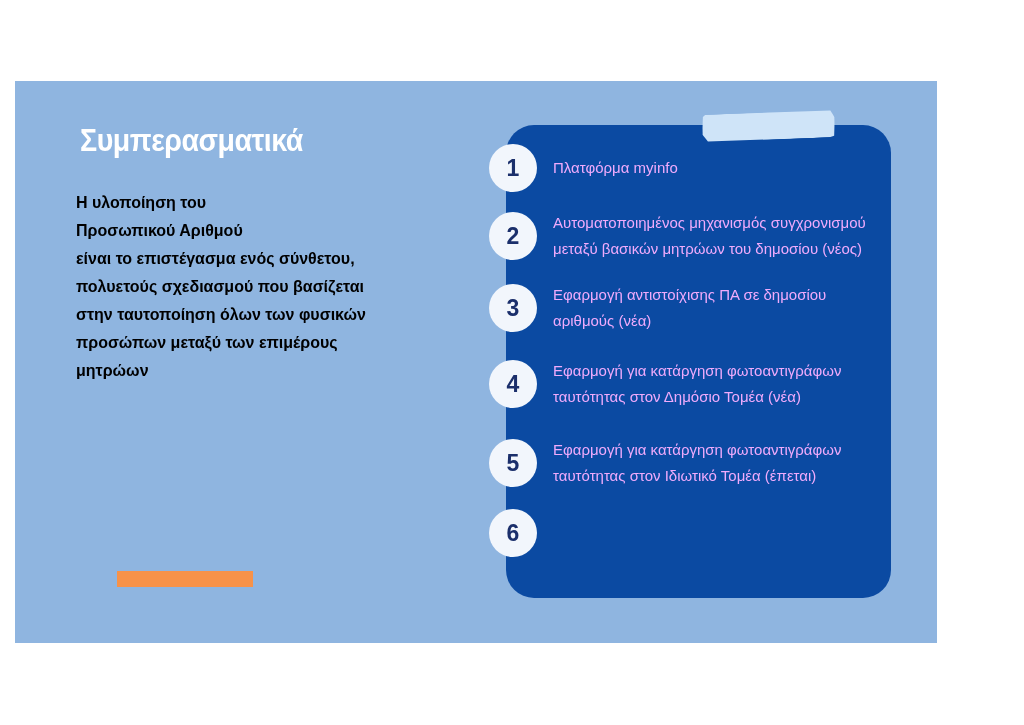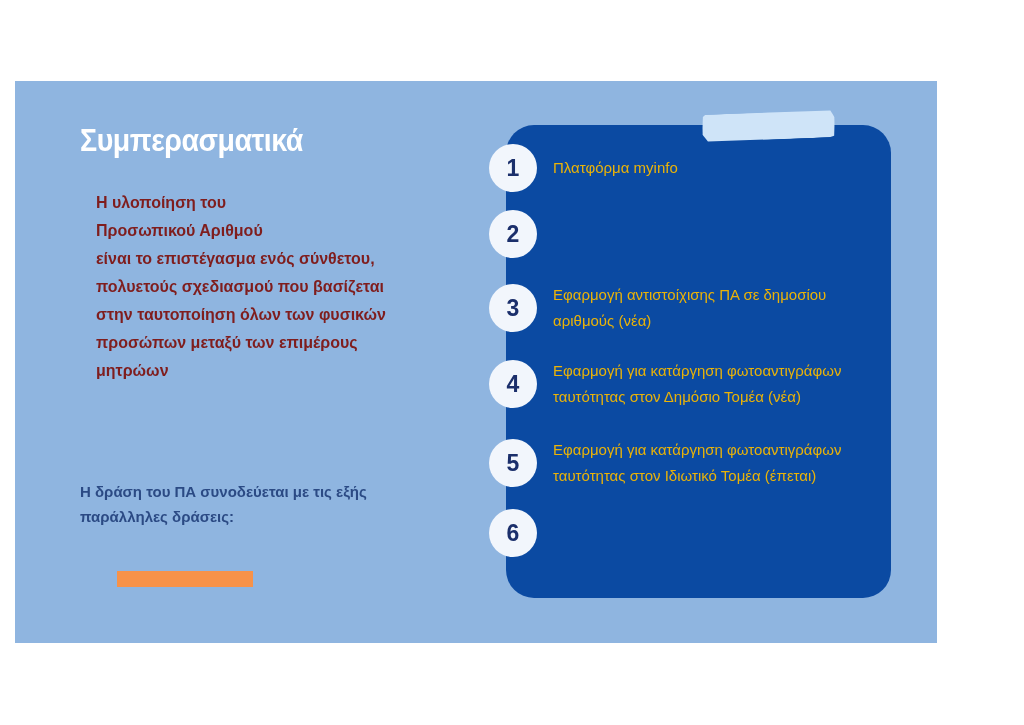--- a/index.html
+++ b/index.html
@@ -11,22 +11,22 @@
   .card{
     position:absolute;left:15px;top:81px;width:922px;height:562px;
     background:#8fb5e0;
   }
   .title{
     position:absolute;left:65px;top:42px;
     color:#ffffff;font-size:31px;font-weight:bold;letter-spacing:-0.5px;
     transform:scaleX(.92);transform-origin:left top;
   }
   .para1{
-    position:absolute;left:81px;top:108px;width:400px;
-    color:#7f1d1d;font-size:16px;line-height:28px;font-weight:bold;
+    position:absolute;left:61px;top:108px;width:400px;
+    color:#000000;font-size:16px;line-height:28px;font-weight:bold;
     white-space:pre-line;
   }
   .para2{
     position:absolute;left:65px;top:398px;width:400px;
     color:#2b4a84;font-size:15px;line-height:25px;font-weight:bold;
     white-space:pre-line;
   }
   .accent-bar{
     position:absolute;left:102px;top:490px;width:136px;height:16px;
     background:#f79249;
@@ -48,54 +48,54 @@
   .item-3{top:157px;}
   .item-4{top:233px;}
   .item-5{top:312px;}
   .item-6{top:384px;}
   .num{
     width:48px;height:48px;border-radius:50%;background:#f2f6fc;
     color:#1b2f6b;font-size:23px;font-weight:bold;
     display:flex;align-items:center;justify-content:center;flex-shrink:0;
   }
   .itxt{
-    color:#eab308;font-size:15px;line-height:26px;font-weight:500;
+    color:#f0abfc;font-size:15px;line-height:26px;font-weight:500;
     white-space:pre-line;width:330px;
   }
 </style>
 </head>
 <body>
 
 <div class="card">
 
   <div class="title">Συμπερασματικά</div>
 
   <div class="para1">Η υλοποίηση του
 Προσωπικού Αριθμού
 είναι το επιστέγασμα ενός σύνθετου,
 πολυετούς σχεδιασμού που βασίζεται
 στην ταυτοποίηση όλων των φυσικών
 προσώπων μεταξύ των επιμέρους
 μητρώων</div>
 
-  <div class="para2">Η δράση του ΠΑ συνοδεύεται με τις εξής
-παράλληλες δράσεις:</div>
 
   <div class="accent-bar"></div>
 
   <div class="panel">
     <div class="tape"></div>
 
     <div class="item item-1">
       <div class="num">1</div>
       <div class="itxt">Πλατφόρμα myinfo</div>
     </div>
 
     <div class="item item-2">
       <div class="num">2</div>
+      <div class="itxt">Αυτοματοποιημένος μηχανισμός συγχρονισμού
+μεταξύ βασικών μητρώων του δημοσίου (νέος)</div>
     </div>
 
     <div class="item item-3">
       <div class="num">3</div>
       <div class="itxt">Εφαρμογή αντιστοίχισης ΠΑ σε δημοσίου
 αριθμούς (νέα)</div>
     </div>
 
     <div class="item item-4">
       <div class="num">4</div>

